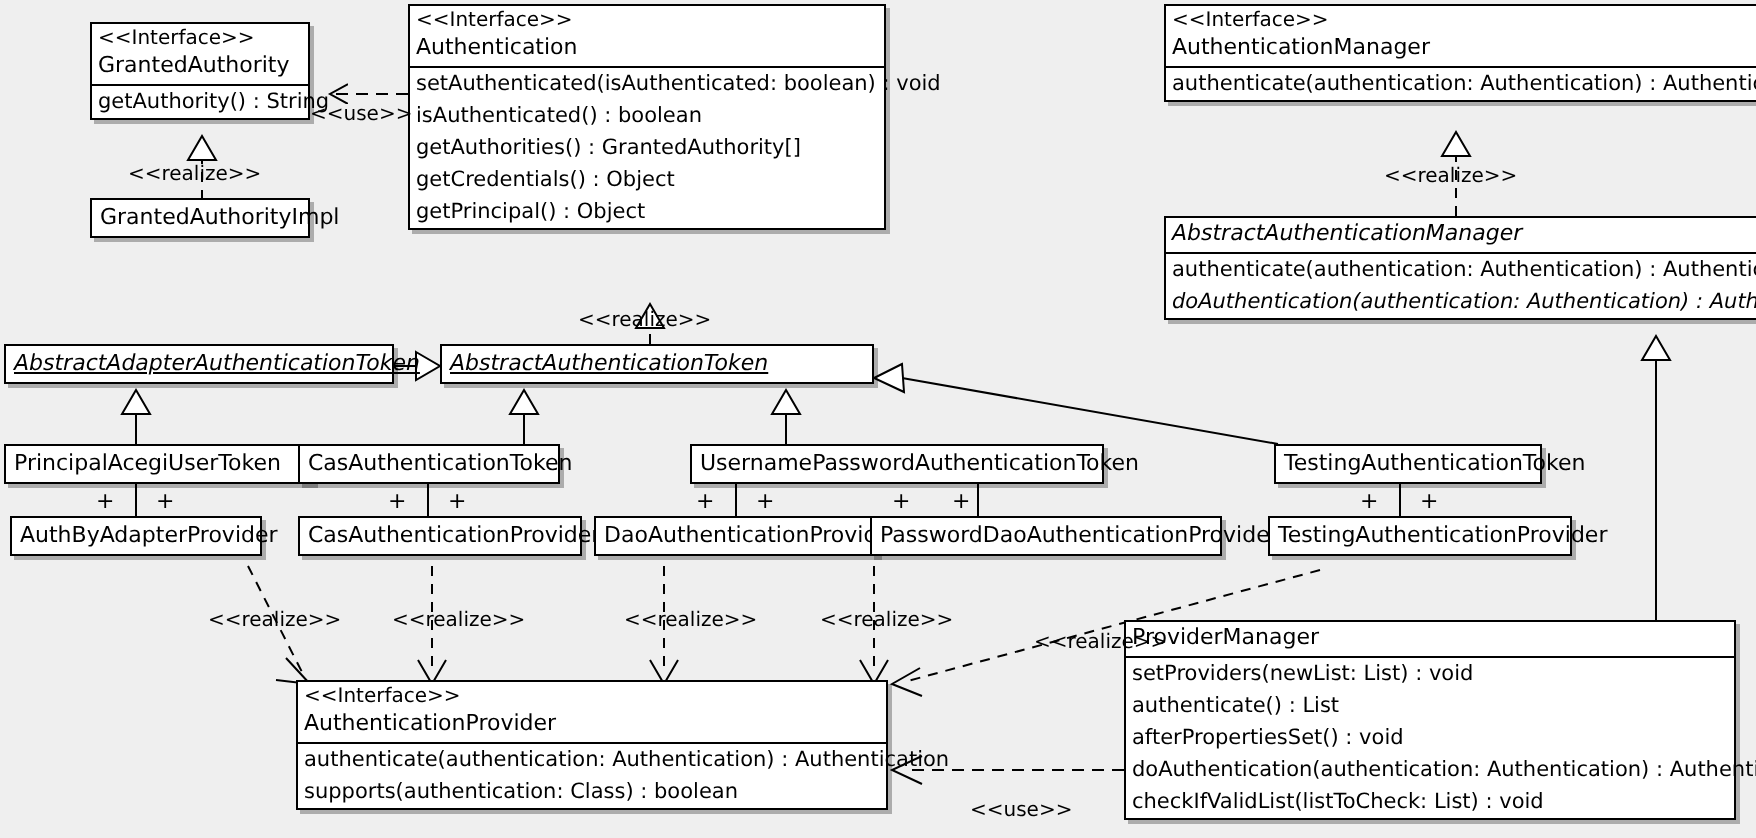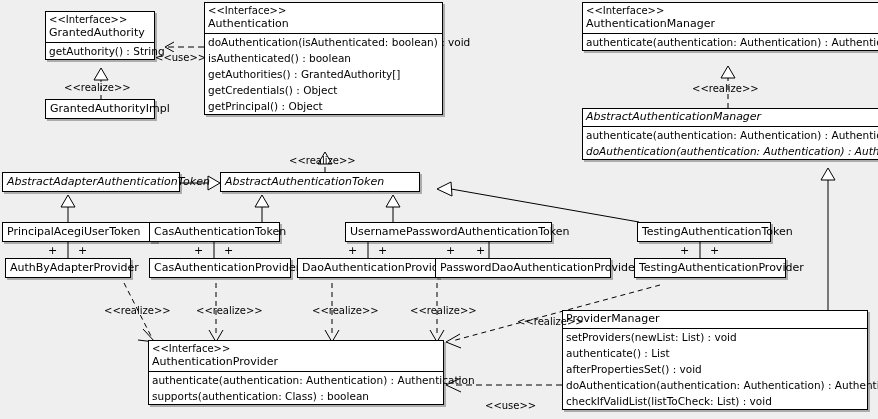--- a/index.html
+++ b/index.html
@@ -268,21 +268,21 @@
       <span class="cname">GrantedAuthorityImpl</span>
     </div>
   </div>
 
   <div class="uml-box" style="left:204px; top:2px; width:239px;">
     <div class="uml-head">
       <span class="stereo">&lt;&lt;Interface&gt;&gt;</span>
       <span class="cname">Authentication</span>
     </div>
     <div class="uml-members">
-      <span class="member">doAuthentication(isAuthenticated: boolean) : void</span>
+      <span class="member">setAuthenticated(isAuthenticated: boolean) : void</span>
       <span class="member">isAuthenticated() : boolean</span>
       <span class="member">getAuthorities() : GrantedAuthority[]</span>
       <span class="member">getCredentials() : Object</span>
       <span class="member">getPrincipal() : Object</span>
     </div>
   </div>
 
   <div class="uml-box" style="left:582px; top:2px; width:305px;">
     <div class="uml-head">
       <span class="stereo">&lt;&lt;Interface&gt;&gt;</span>
@@ -296,27 +296,27 @@
   <div class="uml-box" style="left:582px; top:108px; width:305px;">
     <div class="uml-head">
       <span class="cname abstract">AbstractAuthenticationManager</span>
     </div>
     <div class="uml-members">
       <span class="member">authenticate(authentication: Authentication) : Authentication</span>
       <span class="member abstract">doAuthentication(authentication: Authentication) : Authentication</span>
     </div>
   </div>
 
-  <div class="uml-box simple" style="left:2px; top:172px; width:178px;">
+  <div class="uml-box simple" style="left:2px; top:172px; width:195px;text-decoration:underline;">
     <div class="uml-head">
       <span class="cname abstract">AbstractAdapterAuthenticationToken</span>
     </div>
   </div>
 
-  <div class="uml-box simple" style="left:220px; top:172px; width:200px;">
+  <div class="uml-box simple" style="left:220px; top:172px; width:217px;text-decoration:underline;">
     <div class="uml-head">
       <span class="cname abstract">AbstractAuthenticationToken</span>
     </div>
   </div>
 
   <div class="uml-box simple" style="left:2px; top:222px; width:155px;">
     <div class="uml-head">
       <span class="cname">PrincipalAcegiUserToken</span>
     </div>
   </div>

